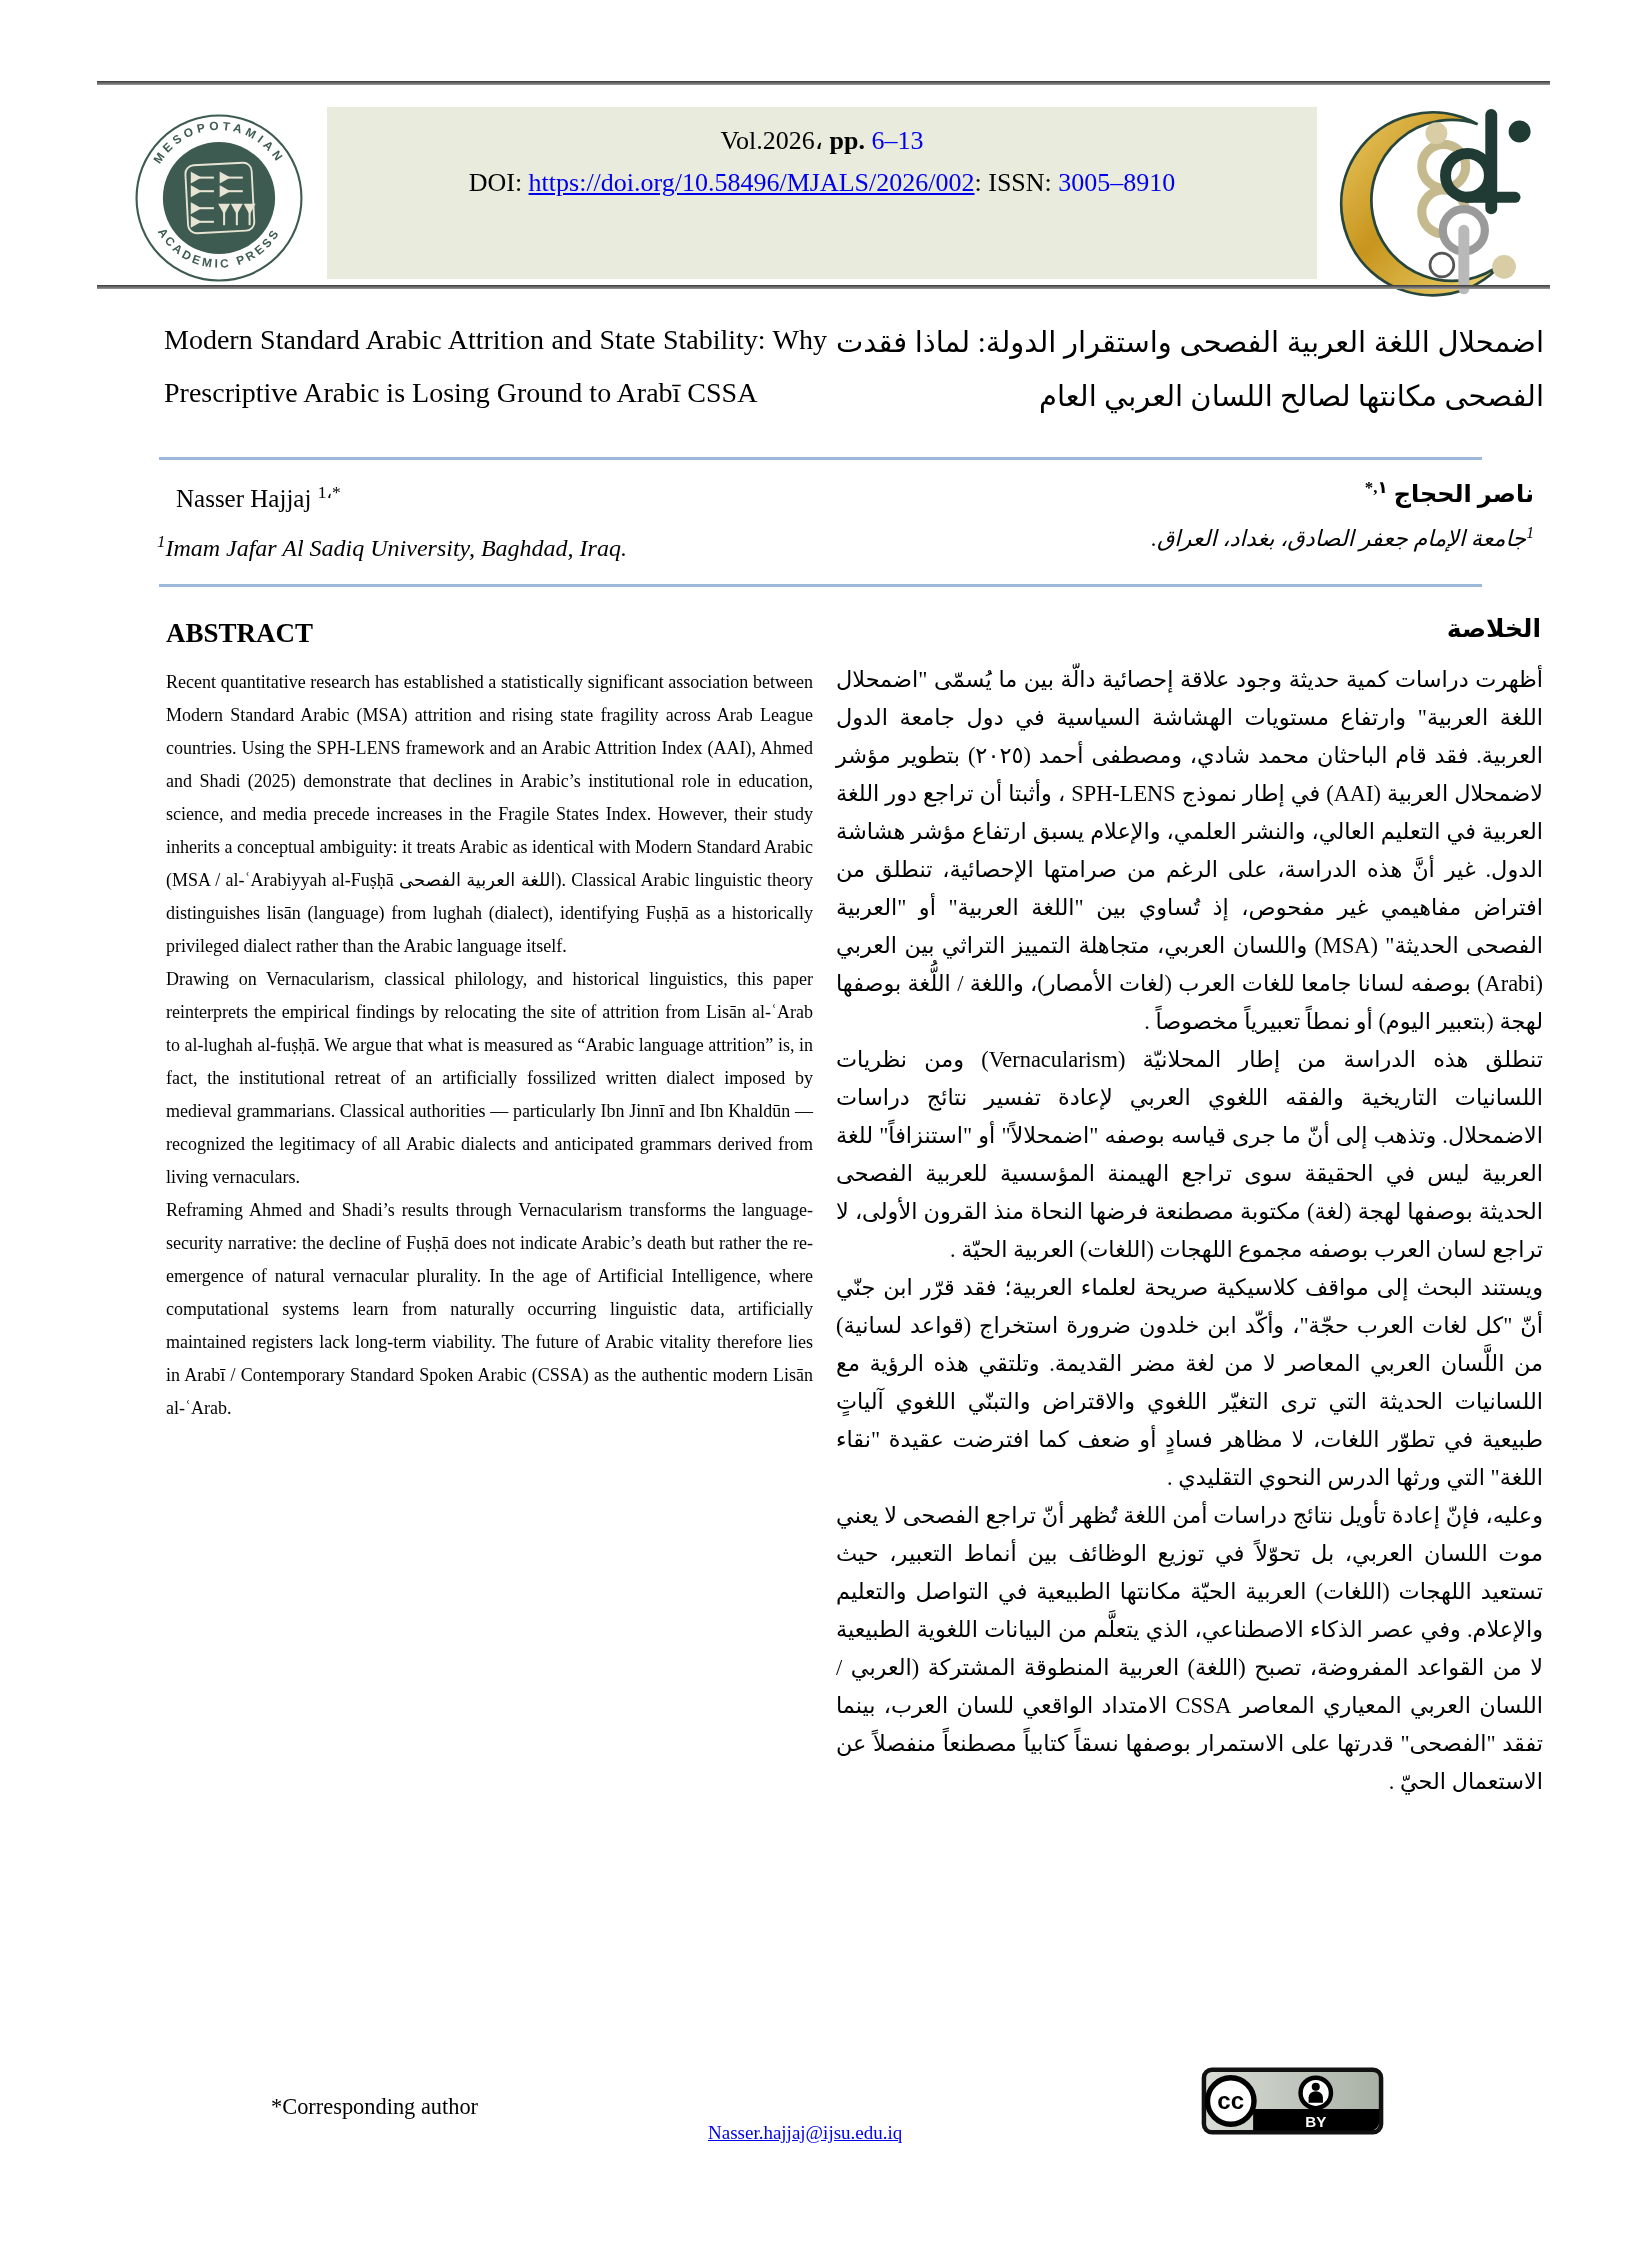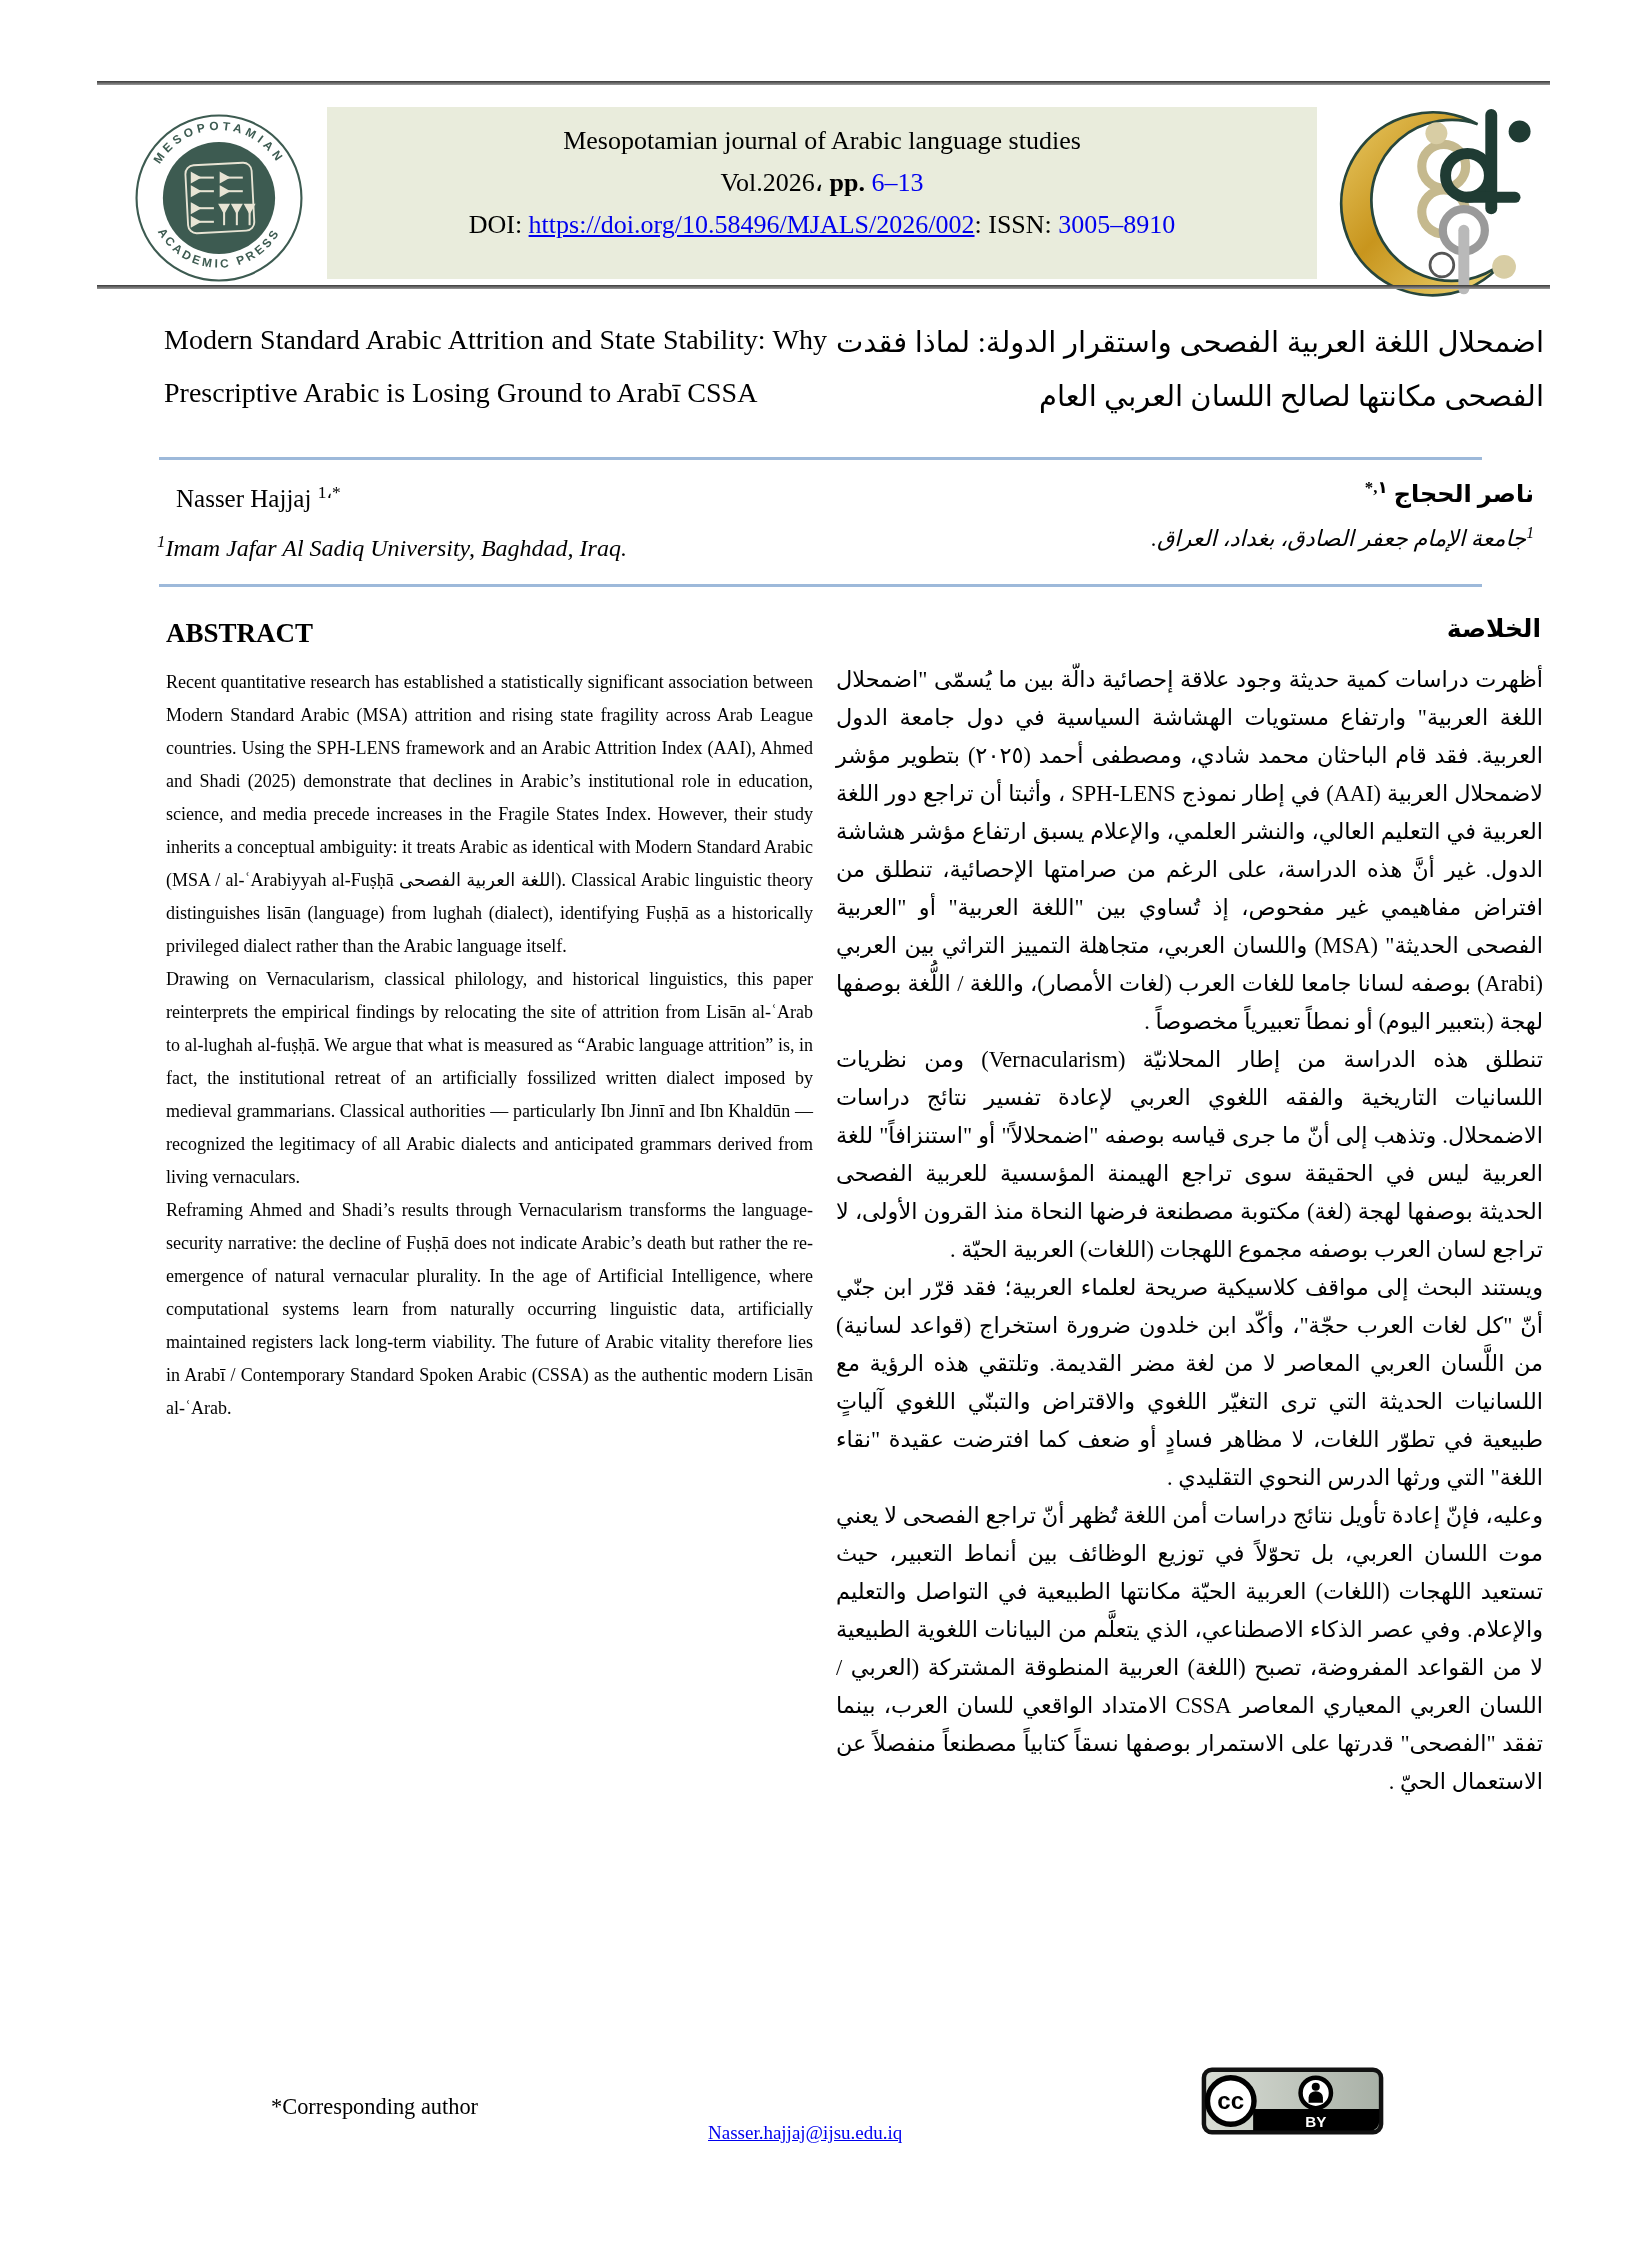--- a/index.html
+++ b/index.html
@@ -76,21 +76,20 @@
     <use href="#hfork" x="102" y="92"></use>
     <use href="#hfork" x="68" y="112"></use>
     <use href="#hfork" x="68" y="128"></use>
     <use href="#vfork" x="106" y="110"></use>
     <use href="#vfork" x="121" y="110"></use>
     <use href="#vfork" x="136" y="110"></use>
   </svg>
 </div>
 
 <div class="abs" id="header-box">
-  <div>Mesopotamian journal of Arabic language studies</div>
   <div>
     <span>Vol.2026، </span><span class="bold">pp. </span><span class="blue-txt">6–13</span>
   </div>
   <div>
     <span>DOI: </span><a class="lnk">https://doi.org/10.58496/MJALS/2026/002</a><span>: ISSN: </span><span class="blue-txt">3005–8910</span>
   </div>
 </div>
 
 <div class="abs" id="logo-right">
   <svg width="224" height="202" viewBox="0 0 245 220">

